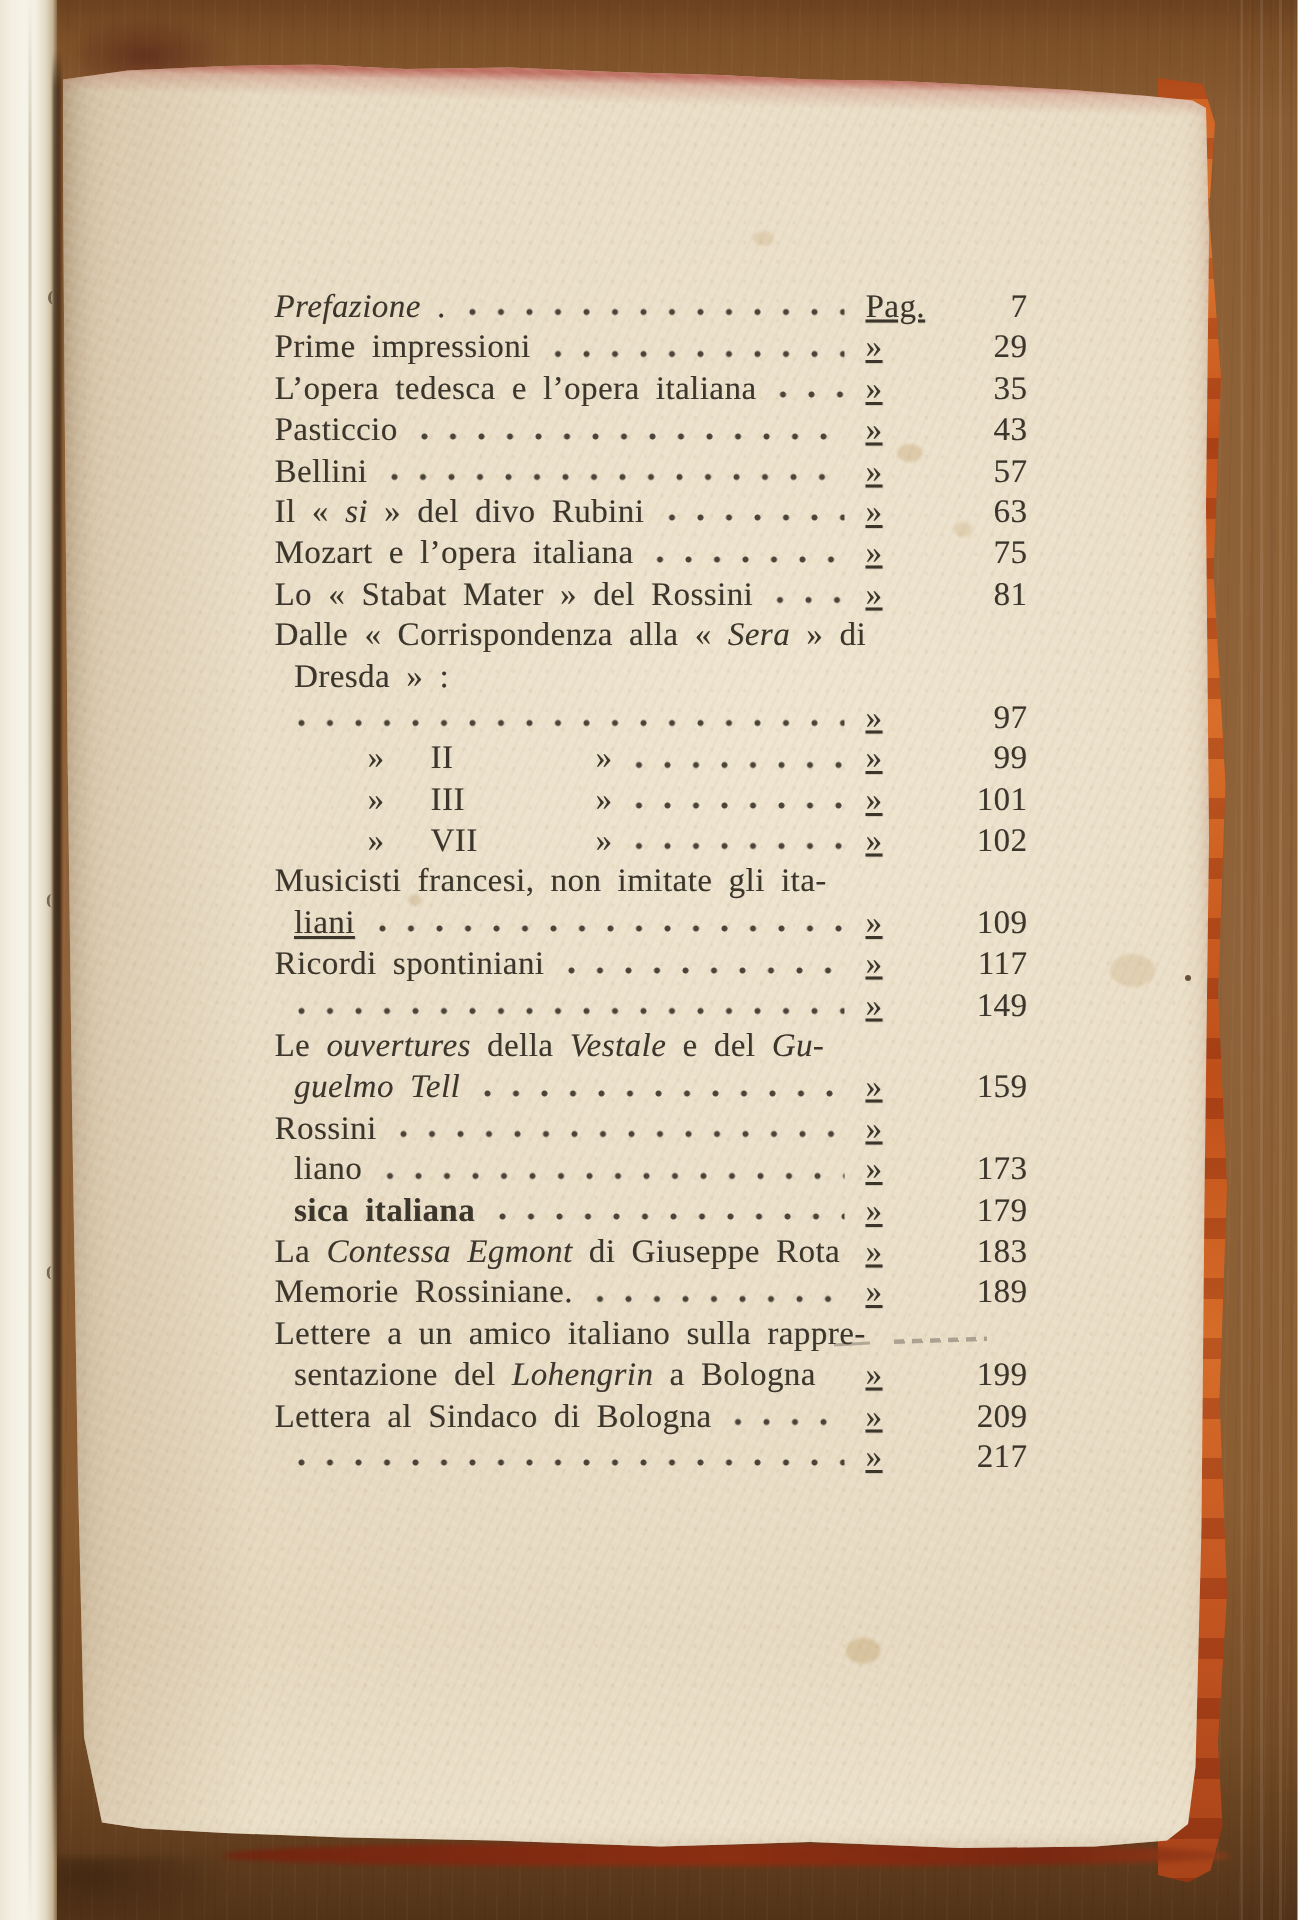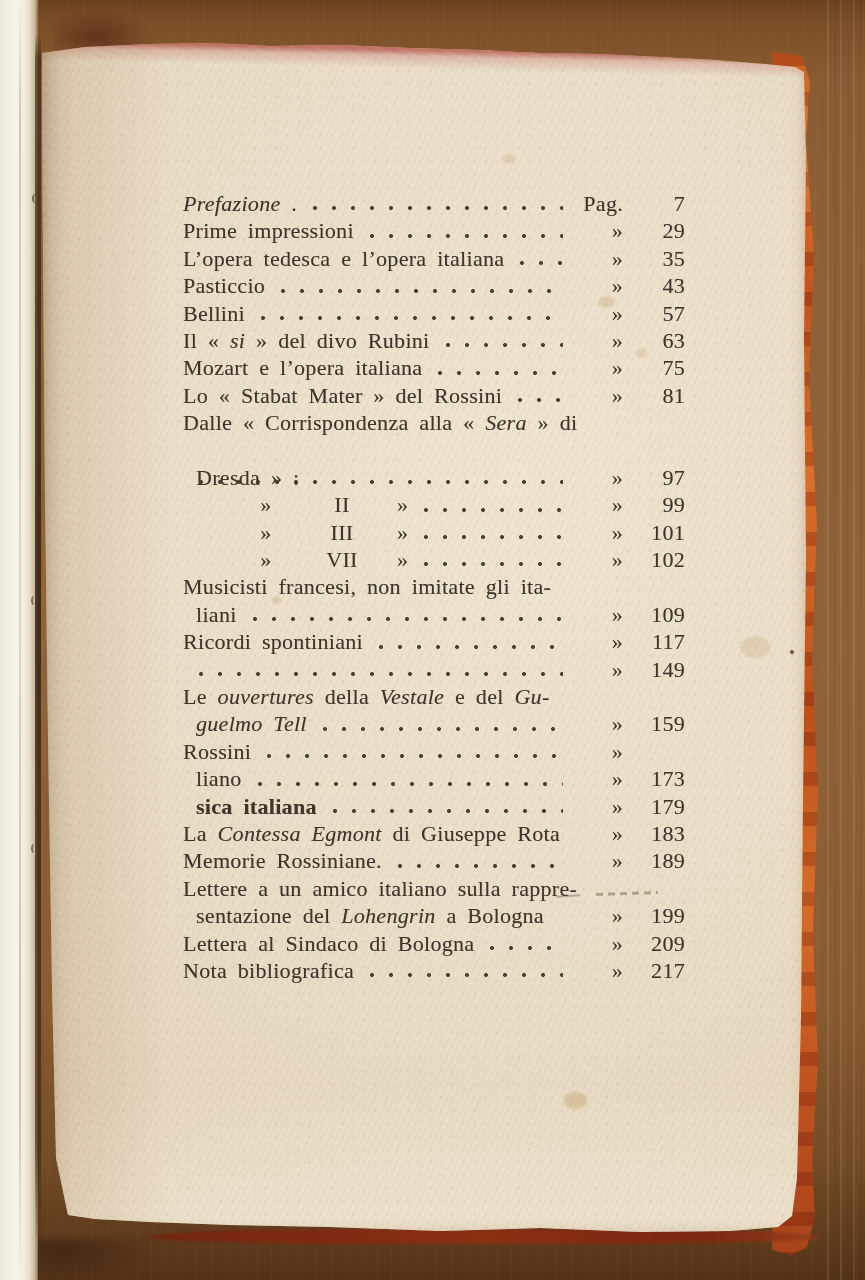--- a/index.html
+++ b/index.html
@@ -102,30 +102,30 @@
   .pencil2{position:absolute;left:556px;top:854px;width:62px;height:3px;transform:rotate(-2deg);
     background:repeating-linear-gradient(90deg, rgba(112,102,92,.5) 0 7px, transparent 7px 12px);}
   
   .toc{
     position:absolute;left:143px;top:152px;width:502px;
     font-size:22px;line-height:27.4px;color:#3b352b;
     letter-spacing:.3px;word-spacing:5px;
     text-shadow:.3px .3px 0 rgba(60,50,40,.30);
   }
   .toc-row{display:flex;align-items:baseline;height:27.4px;white-space:pre;}
-  .toc-label span{display:inline;text-align:center;}
+  .toc-label span{display:inline;}
   .toc-label .ital{font-style:italic;}
   .toc-label .colw{display:inline-block;font-style:normal;}
   .toc-leader{
     flex:1 1 auto;height:6px;align-self:flex-end;margin:0 14px 6px 15px;
     background-image:radial-gradient(circle at 3px 3px, rgba(62,54,44,.92) 1.7px, rgba(62,54,44,0) 2.3px);
     background-size:19px 6px;background-repeat:repeat-x;
   }
   .toc-gap{flex:1 1 auto;}
-  .toc-marker{flex:0 0 46px;text-align:right;padding-right:4px;}
+  .toc-marker{flex:0 0 46px;padding-right:4px;text-decoration:underline;}
   .toc-page{flex:0 0 58px;text-align:right;}
 </style>
 </head>
 <body>
 
 <div class="grain"></div>
 <div class="wood-right"></div>
 <div class="blob-topleft"></div>
 <div class="cover"></div>
 <div class="bottom-line"></div>
@@ -151,34 +151,34 @@
   <div id="toc" class="toc">
       <div class="toc-row"><div class="toc-label"><span class="ital">Prefazione</span><span> .</span></div><div class="toc-leader"></div><div class="toc-marker">Pag.</div><div class="toc-page">7</div></div>
       <div class="toc-row"><div class="toc-label"><span>Prime impressioni</span></div><div class="toc-leader"></div><div class="toc-marker">»</div><div class="toc-page">29</div></div>
       <div class="toc-row"><div class="toc-label"><span>L’opera tedesca e l’opera italiana</span></div><div class="toc-leader"></div><div class="toc-marker">»</div><div class="toc-page">35</div></div>
       <div class="toc-row"><div class="toc-label"><span>Pasticcio</span></div><div class="toc-leader"></div><div class="toc-marker">»</div><div class="toc-page">43</div></div>
       <div class="toc-row"><div class="toc-label"><span>Bellini</span></div><div class="toc-leader"></div><div class="toc-marker">»</div><div class="toc-page">57</div></div>
       <div class="toc-row"><div class="toc-label"><span>Il « </span><span class="ital">si</span><span> » del divo Rubini</span></div><div class="toc-leader"></div><div class="toc-marker">»</div><div class="toc-page">63</div></div>
       <div class="toc-row"><div class="toc-label"><span>Mozart e l’opera italiana</span></div><div class="toc-leader"></div><div class="toc-marker">»</div><div class="toc-page">75</div></div>
       <div class="toc-row"><div class="toc-label"><span>Lo « Stabat Mater » del Rossini</span></div><div class="toc-leader"></div><div class="toc-marker">»</div><div class="toc-page">81</div></div>
       <div class="toc-row"><div class="toc-label"><span>Dalle « Corrispondenza alla « </span><span class="ital">Sera</span><span> » di</span></div></div>
-      <div class="toc-row"><div class="toc-label" style="padding-left: 13px; margin-top: 27px;"><span>Dresda » :</span></div></div>
+      <div class="toc-row"><div class="toc-label" style="padding-left: 13px;"><span>Dresda » :</span></div></div>
       <div class="toc-row"><div class="toc-leader"></div><div class="toc-marker">»</div><div class="toc-page">97</div></div>
       <div class="toc-row"><div class="toc-label" style="padding-left: 62px;"><span class="colw" style="min-width: 42px;">»</span><span class="colw" style="min-width: 110px;">II</span><span>»</span></div><div class="toc-leader"></div><div class="toc-marker">»</div><div class="toc-page">99</div></div>
       <div class="toc-row"><div class="toc-label" style="padding-left: 62px;"><span class="colw" style="min-width: 42px;">»</span><span class="colw" style="min-width: 110px;">III</span><span>»</span></div><div class="toc-leader"></div><div class="toc-marker">»</div><div class="toc-page">101</div></div>
       <div class="toc-row"><div class="toc-label" style="padding-left: 62px;"><span class="colw" style="min-width: 42px;">»</span><span class="colw" style="min-width: 110px;">VII</span><span>»</span></div><div class="toc-leader"></div><div class="toc-marker">»</div><div class="toc-page">102</div></div>
       <div class="toc-row"><div class="toc-label"><span>Musicisti francesi, non imitate gli ita-</span></div></div>
-      <div class="toc-row"><div class="toc-label" style="padding-left: 13px;"><span>liani</span></div><div class="toc-leader"></div><div class="toc-marker">»</div><div class="toc-page">109</div></div>
+      <div class="toc-row"><div class="toc-label" style="padding-left: 13px; text-decoration: underline;"><span>liani</span></div><div class="toc-leader"></div><div class="toc-marker">»</div><div class="toc-page">109</div></div>
       <div class="toc-row"><div class="toc-label"><span>Ricordi spontiniani</span></div><div class="toc-leader"></div><div class="toc-marker">»</div><div class="toc-page">117</div></div>
       <div class="toc-row"><div class="toc-leader"></div><div class="toc-marker">»</div><div class="toc-page">149</div></div>
       <div class="toc-row"><div class="toc-label"><span>Le </span><span class="ital">ouvertures</span><span> della </span><span class="ital">Vestale</span><span> e del </span><span class="ital">Gu-</span></div></div>
       <div class="toc-row"><div class="toc-label" style="padding-left: 13px;"><span class="ital">guelmo Tell</span></div><div class="toc-leader"></div><div class="toc-marker">»</div><div class="toc-page">159</div></div>
       <div class="toc-row"><div class="toc-label"><span>Rossini</span></div><div class="toc-leader"></div><div class="toc-marker">»</div><div class="toc-page"></div></div>
       <div class="toc-row"><div class="toc-label" style="padding-left: 13px;"><span>liano</span></div><div class="toc-leader"></div><div class="toc-marker">»</div><div class="toc-page">173</div></div>
       <div class="toc-row"><div class="toc-label" style="padding-left: 13px; font-weight: bold;"><span>sica italiana</span></div><div class="toc-leader"></div><div class="toc-marker">»</div><div class="toc-page">179</div></div>
       <div class="toc-row"><div class="toc-label"><span>La </span><span class="ital">Contessa Egmont</span><span> di Giuseppe Rota</span></div><div class="toc-gap"></div><div class="toc-marker">»</div><div class="toc-page">183</div></div>
       <div class="toc-row"><div class="toc-label"><span>Memorie Rossiniane.</span></div><div class="toc-leader"></div><div class="toc-marker">»</div><div class="toc-page">189</div></div>
       <div class="toc-row"><div class="toc-label"><span>Lettere a un amico italiano sulla rappre-</span></div></div>
       <div class="toc-row"><div class="toc-label" style="padding-left: 13px;"><span>sentazione del </span><span class="ital">Lohengrin</span><span> a Bologna</span></div><div class="toc-gap"></div><div class="toc-marker">»</div><div class="toc-page">199</div></div>
       <div class="toc-row"><div class="toc-label"><span>Lettera al Sindaco di Bologna</span></div><div class="toc-leader"></div><div class="toc-marker">»</div><div class="toc-page">209</div></div>
-      <div class="toc-row"><div class="toc-label"><span>Nota bibliografica</span></div><div class="toc-leader"></div><div class="toc-marker">»</div><div class="toc-page">217</div></div>
+      <div class="toc-row"><div class="toc-leader"></div><div class="toc-marker">»</div><div class="toc-page">217</div></div>
     </div>
 </div>
 
 </body></html>

